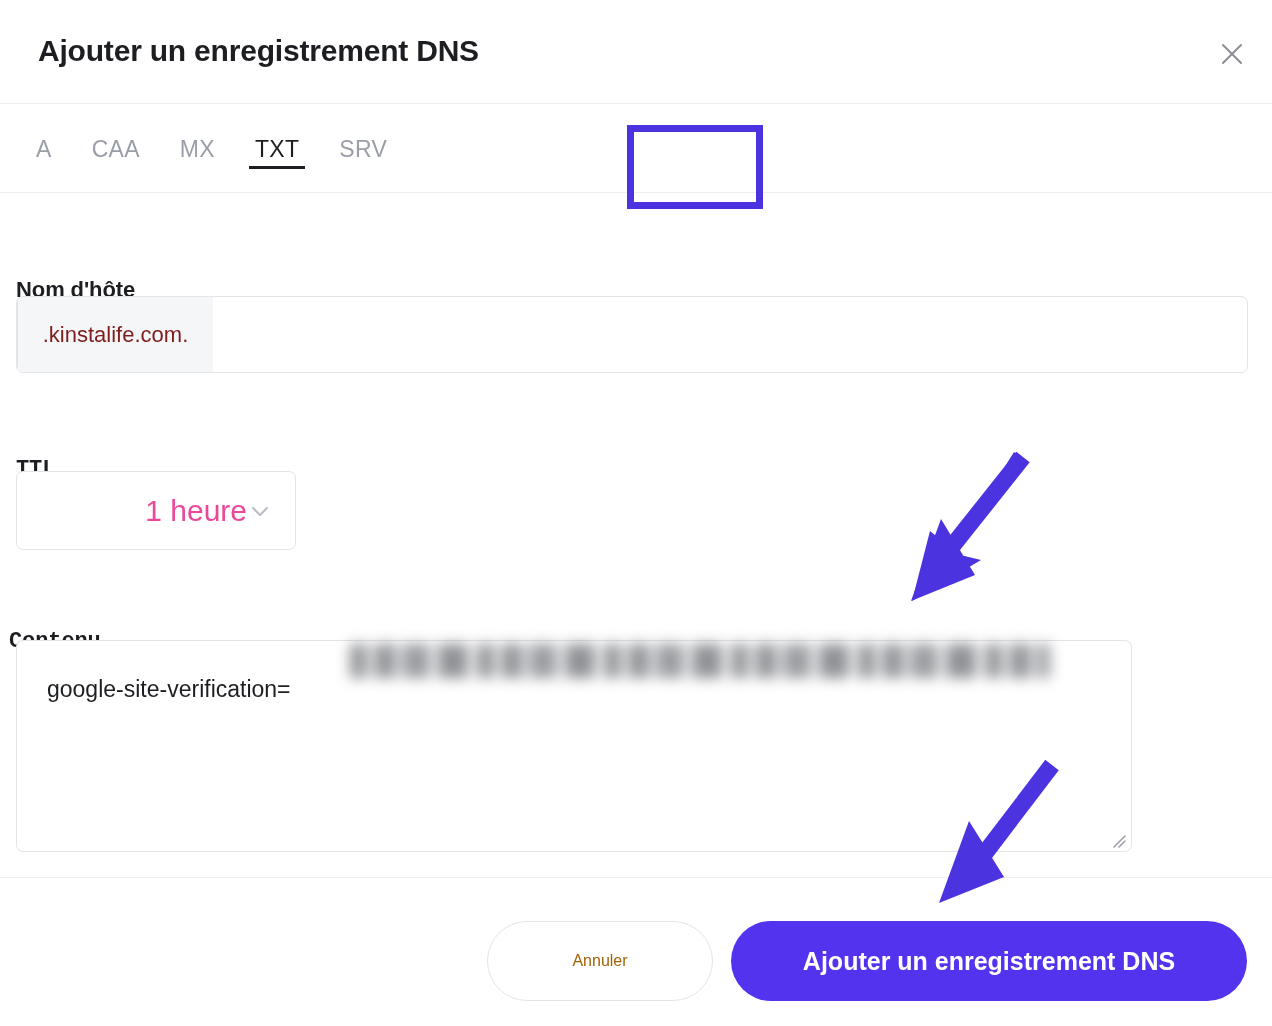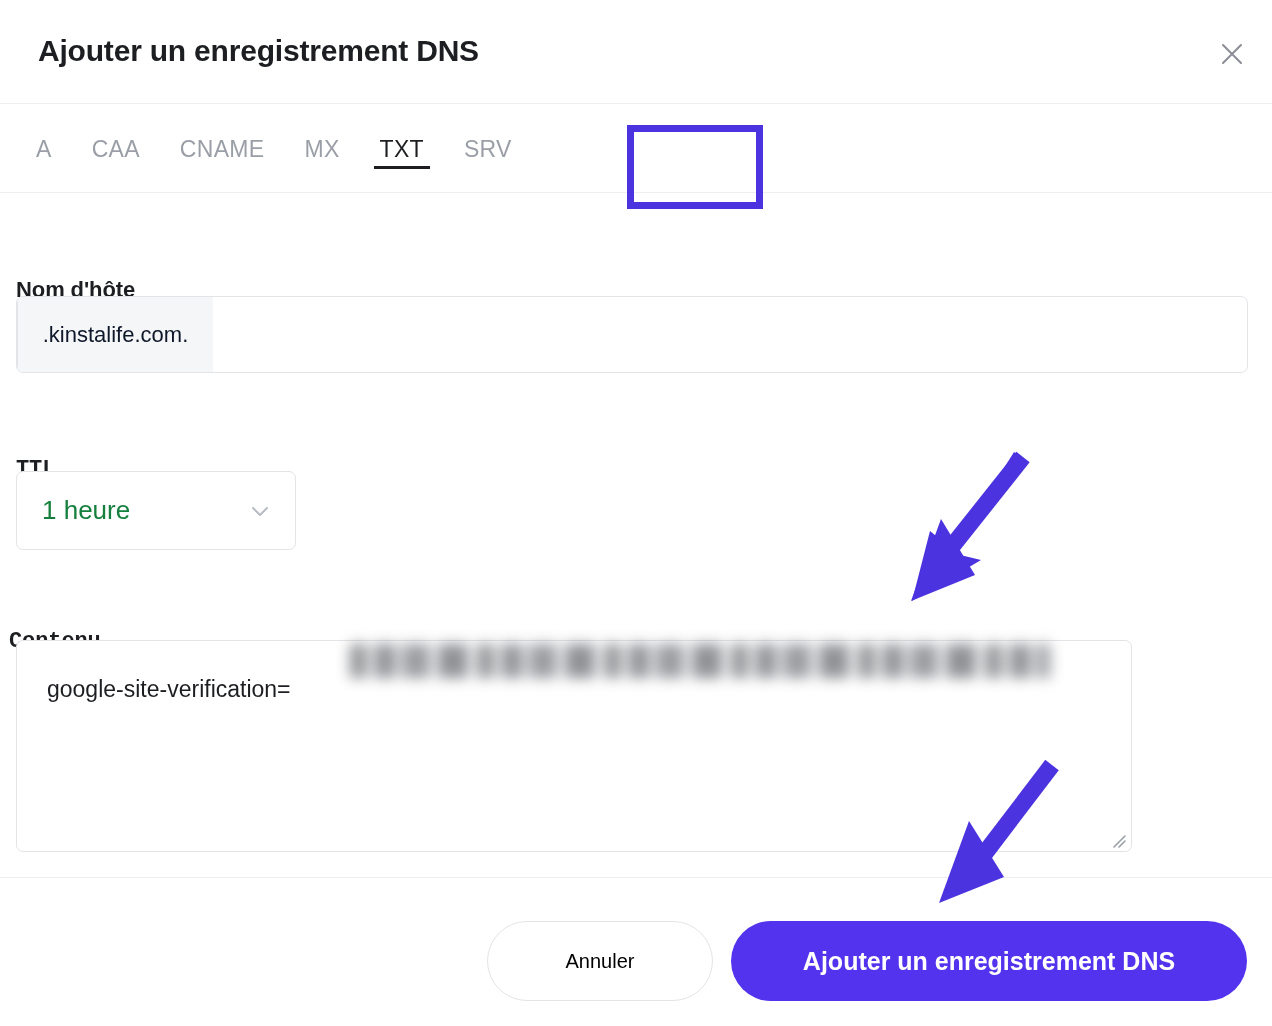--- a/index.html
+++ b/index.html
@@ -156,42 +156,43 @@
   }
   .host-input::placeholder { color: #a9adb4; }
   .host-suffix {
     width: 196px;
     display: flex;
     align-items: center;
     justify-content: center;
     background: #f4f6f8;
     border-left: 1px solid #e2e4e8;
     font-size: 22px;
-    color: #0f172a;
+    color: #7f1d1d;
   }
 
   
   .ttl-select {
     position: absolute;
     left: 16px;
     top: 278px;
     width: 280px;
     height: 79px;
     border: 1px solid #e2e4e8;
     border-radius: 7px;
     background: #ffffff;
     display: flex;
     align-items: center;
     cursor: pointer;
   }
   .ttl-value {
     padding-left: 25px;
-    font-size: 26px;
-    color: #15803d;
+    font-size: 30px;
+    color: #ec4899;
     flex: 1;
+    text-align: right;
   }
   .ttl-chevron {
     margin-right: 22px;
     display: flex;
     align-items: center;
   }
 
   
   .content-area {
     position: absolute;
@@ -252,22 +253,22 @@
   }
   .btn-cancel {
     position: absolute;
     left: 487px;
     top: 43px;
     width: 226px;
     height: 80px;
     border-radius: 40px;
     border: 1px solid #e2e4e8;
     background: #ffffff;
-    font-size: 20px;
-    color: #000000;
+    font-size: 16px;
+    color: #a16207;
     cursor: pointer;
     font-family: "Liberation Sans", sans-serif;
   }
   .btn-primary {
     position: absolute;
     left: 731px;
     top: 43px;
     width: 516px;
     height: 80px;
     border-radius: 40px;
@@ -301,21 +302,20 @@
           <path d="M4 4 L22 22 M22 4 L4 22" stroke="#8b8e95" stroke-width="2" fill="none" stroke-linecap="round"></path>
         </svg>
       </span>
     </button>
   </div>
 
   <div class="tabs">
     <div class="tabs-inner" id="tabs-inner">
         <button class="tab">A</button>
         <button class="tab">CAA</button>
-        <button class="tab">CNAME</button>
         <button class="tab">MX</button>
         <button class="tab active">TXT</button>
         <button class="tab">SRV</button>
       </div>
   </div>
   <div class="tab-highlight"></div>
 
   <div class="form-body">
 
     <div class="field-label label-host">Nom d'hôte</div>

